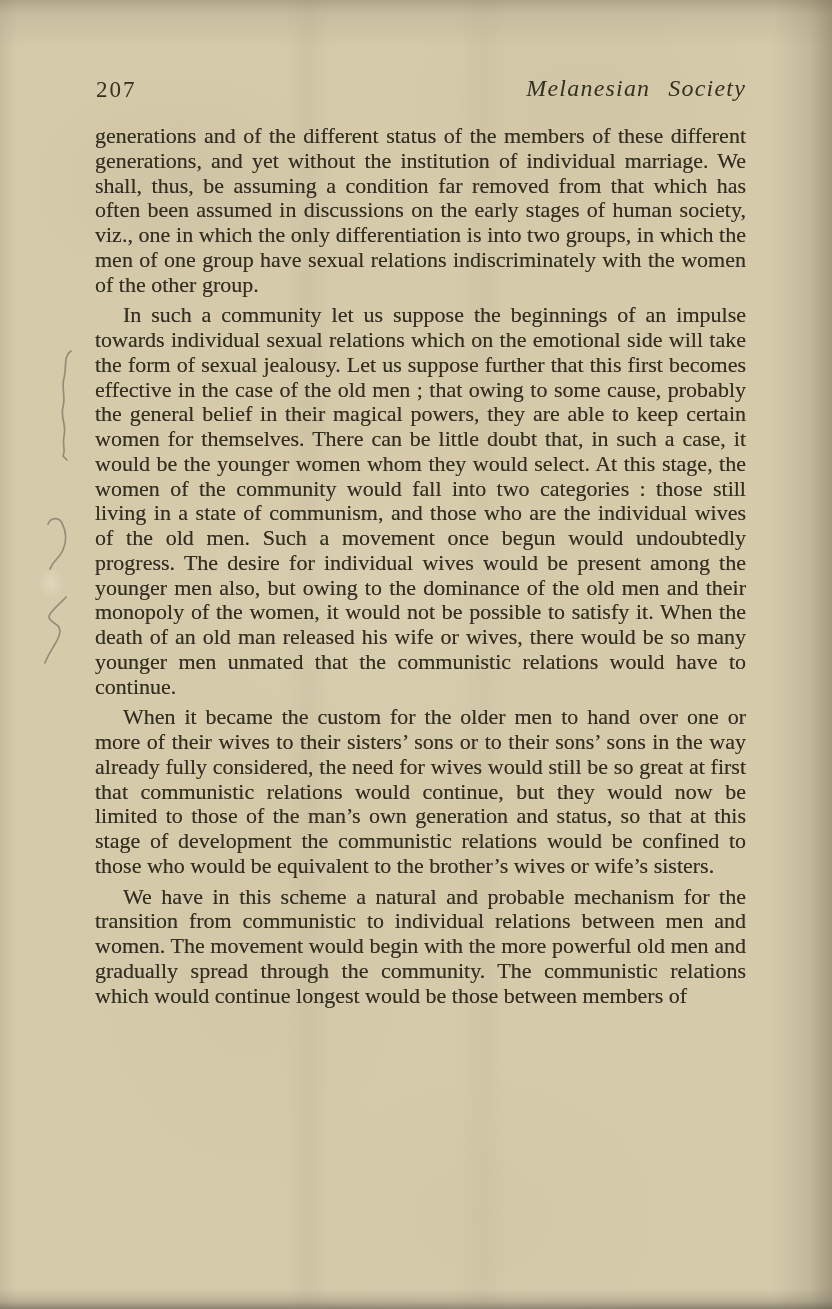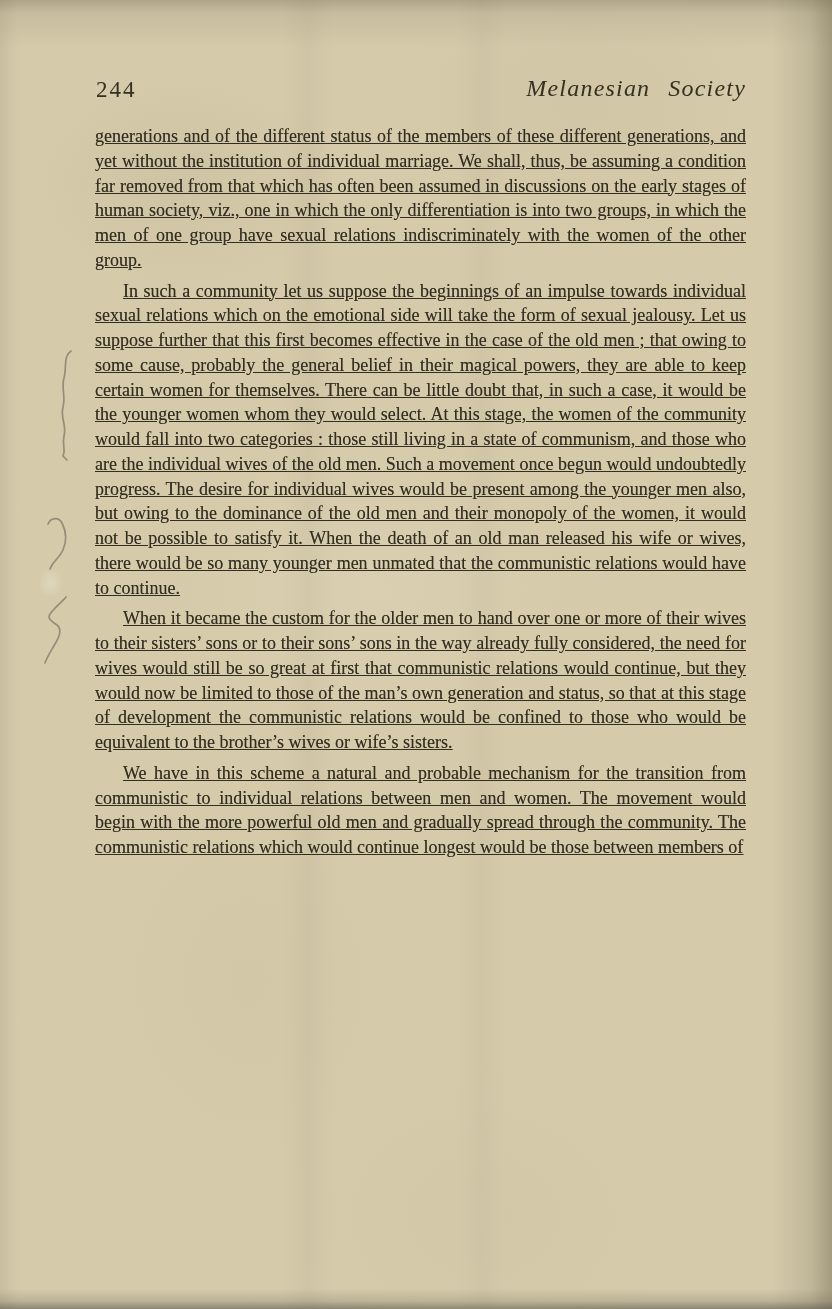--- a/index.html
+++ b/index.html
@@ -54,25 +54,24 @@
     font-style: italic;
     letter-spacing: 1.2px;
     word-spacing: 0.45em;
     color: #35301f;
   }
   .body-text {
     position: absolute;
     left: 95px;
     top: 124px;
     width: 651px;
-    font-size: 18px;
+    font-size: 22px;
     line-height: 24.75px;
     color: #332e21;
     text-shadow: 0 0 0.6px rgba(51,46,33,0.55);
-    text-decoration: underline;
   }
   .body-text p {
     margin: 0;
     text-align: justify;
   }
   .body-text p.indent {
     text-indent: 28px;
     margin-top: 6px;
   }
   .margin-marks {
@@ -102,21 +101,21 @@
     height: 30px;
     border-radius: 50%;
     background: radial-gradient(ellipse at center, rgba(232,226,204,0.55), rgba(232,226,204,0) 70%);
   }
 </style>
 </head>
 <body>
 
 <div class="page">
 
-  <div class="page-number">244</div>
+  <div class="page-number">207</div>
 
   <div class="running-title">Melanesian Society</div>
 
   <div class="body-text">
     <p>generations and of the different status of the members of these different generations, and yet without the institution of individual marriage. We shall, thus, be assuming a condition far removed from that which has often been assumed in discussions on the early stages of human society, viz., one in which the only differentiation is into two groups, in which the men of one group have sexual relations indiscriminately with the women of the other group.</p>
     <p class="indent">In such a community let us suppose the beginnings of an impulse towards individual sexual relations which on the emotional side will take the form of sexual jealousy. Let us suppose further that this first becomes effective in the case of the old men ; that owing to some cause, probably the general belief in their magical powers, they are able to keep certain women for themselves. There can be little doubt that, in such a case, it would be the younger women whom they would select. At this stage, the women of the community would fall into two categories : those still living in a state of communism, and those who are the individual wives of the old men. Such a movement once begun would undoubtedly progress. The desire for individual wives would be present among the younger men also, but owing to the dominance of the old men and their monopoly of the women, it would not be possible to satisfy it. When the death of an old man released his wife or wives, there would be so many younger men unmated that the communistic relations would have to continue.</p>
     <p class="indent">When it became the custom for the older men to hand over one or more of their wives to their sisters’ sons or to their sons’ sons in the way already fully considered, the need for wives would still be so great at first that communistic relations would continue, but they would now be limited to those of the man’s own generation and status, so that at this stage of development the communistic relations would be confined to those who would be equivalent to the brother’s wives or wife’s sisters.</p>
     <p class="indent">We have in this scheme a natural and probable mechanism for the transition from communistic to individual relations between men and women. The movement would begin with the more powerful old men and gradually spread through the community. The communistic relations which would continue longest would be those between members of</p>
   </div>
 

